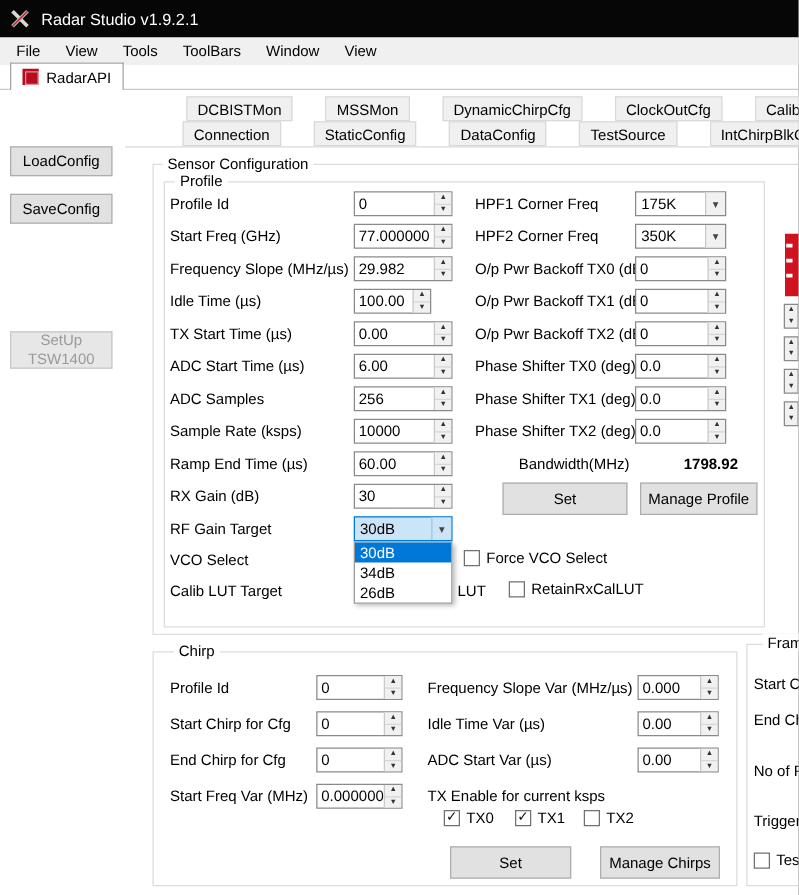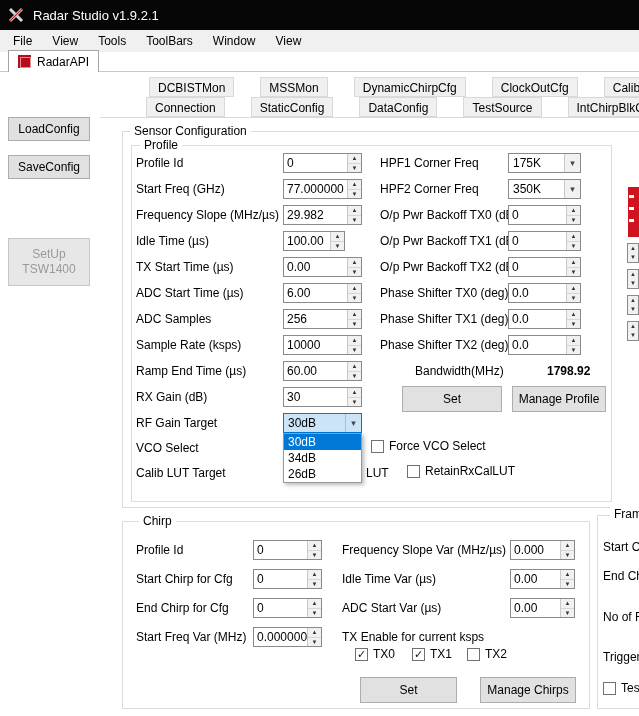--- a/index.html
+++ b/index.html
@@ -102,21 +102,21 @@
     <span class="radar-logo"></span>
     <span>RadarAPI</span>
   </div>
 
   <div class="btn" style="left:8px;top:155px;width:82px;height:24px">
     <span>SaveConfig</span>
   </div>
   <div class="btn" style="left:8px;top:117px;width:82px;height:24px">
     <span>LoadConfig</span>
   </div>
-  <div class="btn disabled" style="left:8px;top:238px;width:82px;height:48px">
+  <div class="btn disabled" style="left:8px;top:265px;width:82px;height:30px">
     <span>SetUp</span>
     <span>TSW1400</span>
   </div>
 
   <div class="pane-line"></div>
   <div class="tabrow" style="left:122px;top:77px">
     <div class="tab">DCBISTMon</div>
     <div class="tab">MSSMon</div>
     <div class="tab">DynamicChirpCfg</div>
     <div class="tab">ClockOutCfg</div>

